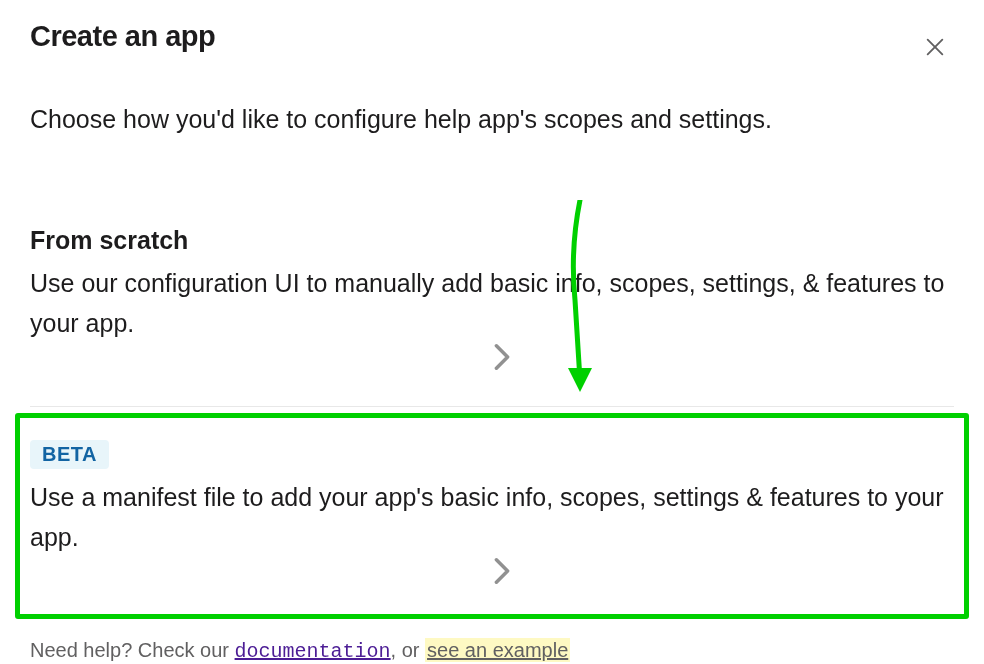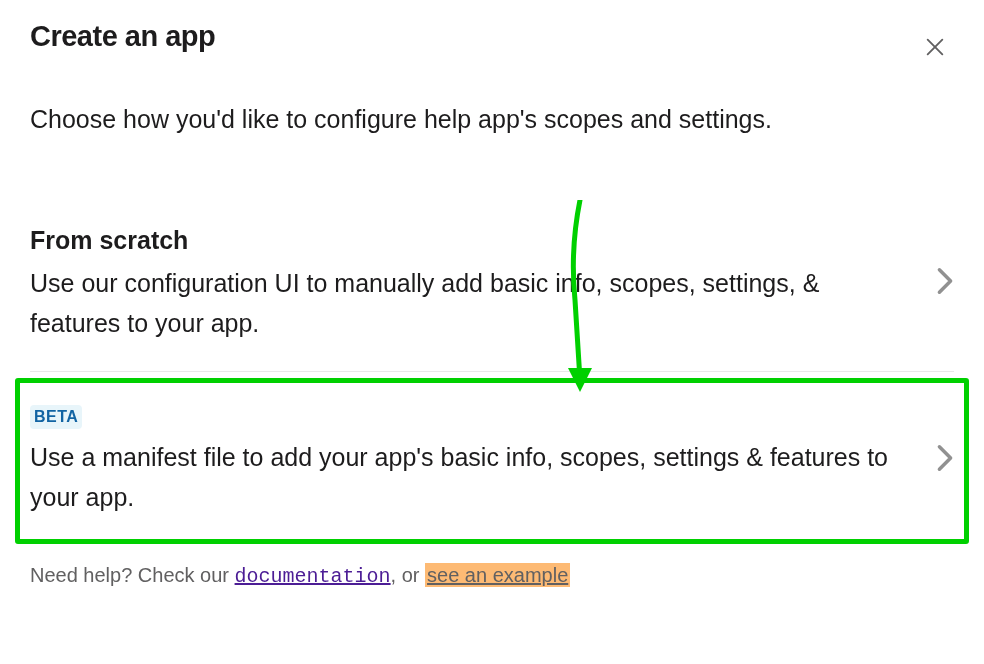--- a/index.html
+++ b/index.html
@@ -43,20 +43,21 @@
       color: #1d1c1d;
       margin-bottom: 70px;
       font-weight: 400;
     }
     .option {
       display: flex;
       justify-content: space-between;
       align-items: center;
       padding: 22px 0;
       cursor: pointer;
+      flex-direction: column;
     }
     .option-content {
       flex: 1;
     }
     .option-title {
       font-size: 25px;
       font-weight: 900;
       color: #1d1c1d;
       margin-bottom: 8px;
       display: flex;
@@ -77,23 +78,23 @@
     }
     .divider {
       height: 1px;
       background: #e8e8e8;
       margin: 6px 0;
     }
     .beta-badge {
       display: inline-block;
       background: #e8f5fa;
       color: #1264a3;
-      font-size: 16px;
+      font-size: 20px;
       font-weight: 700;
-      padding: 3px 4px;
+      padding: 3px 12px;
       border-radius: 4px;
       letter-spacing: 0.5px;
       vertical-align: middle;
     }
     .highlighted-option {
       border: 5px solid #00d000;
       border-radius: 3px;
       margin-left: -15px;
       margin-right: -15px;
       padding-left: 10px;
@@ -107,21 +108,21 @@
     .link {
       color: #4c1d95;
       text-decoration: underline;
       cursor: pointer;
       font-family: Liberation Mono, monospace;
     }
     .example-link {
       color: #616061;
       text-decoration: underline;
       cursor: pointer;
-      background: #fdba74;
+      background: #fef9c3;
       padding: 1px 2px;
     }
     .arrow-annotation {
       position: absolute;
       left: 560px;
       top: 200px;
       pointer-events: none;
     }
   </style>
 </head>

